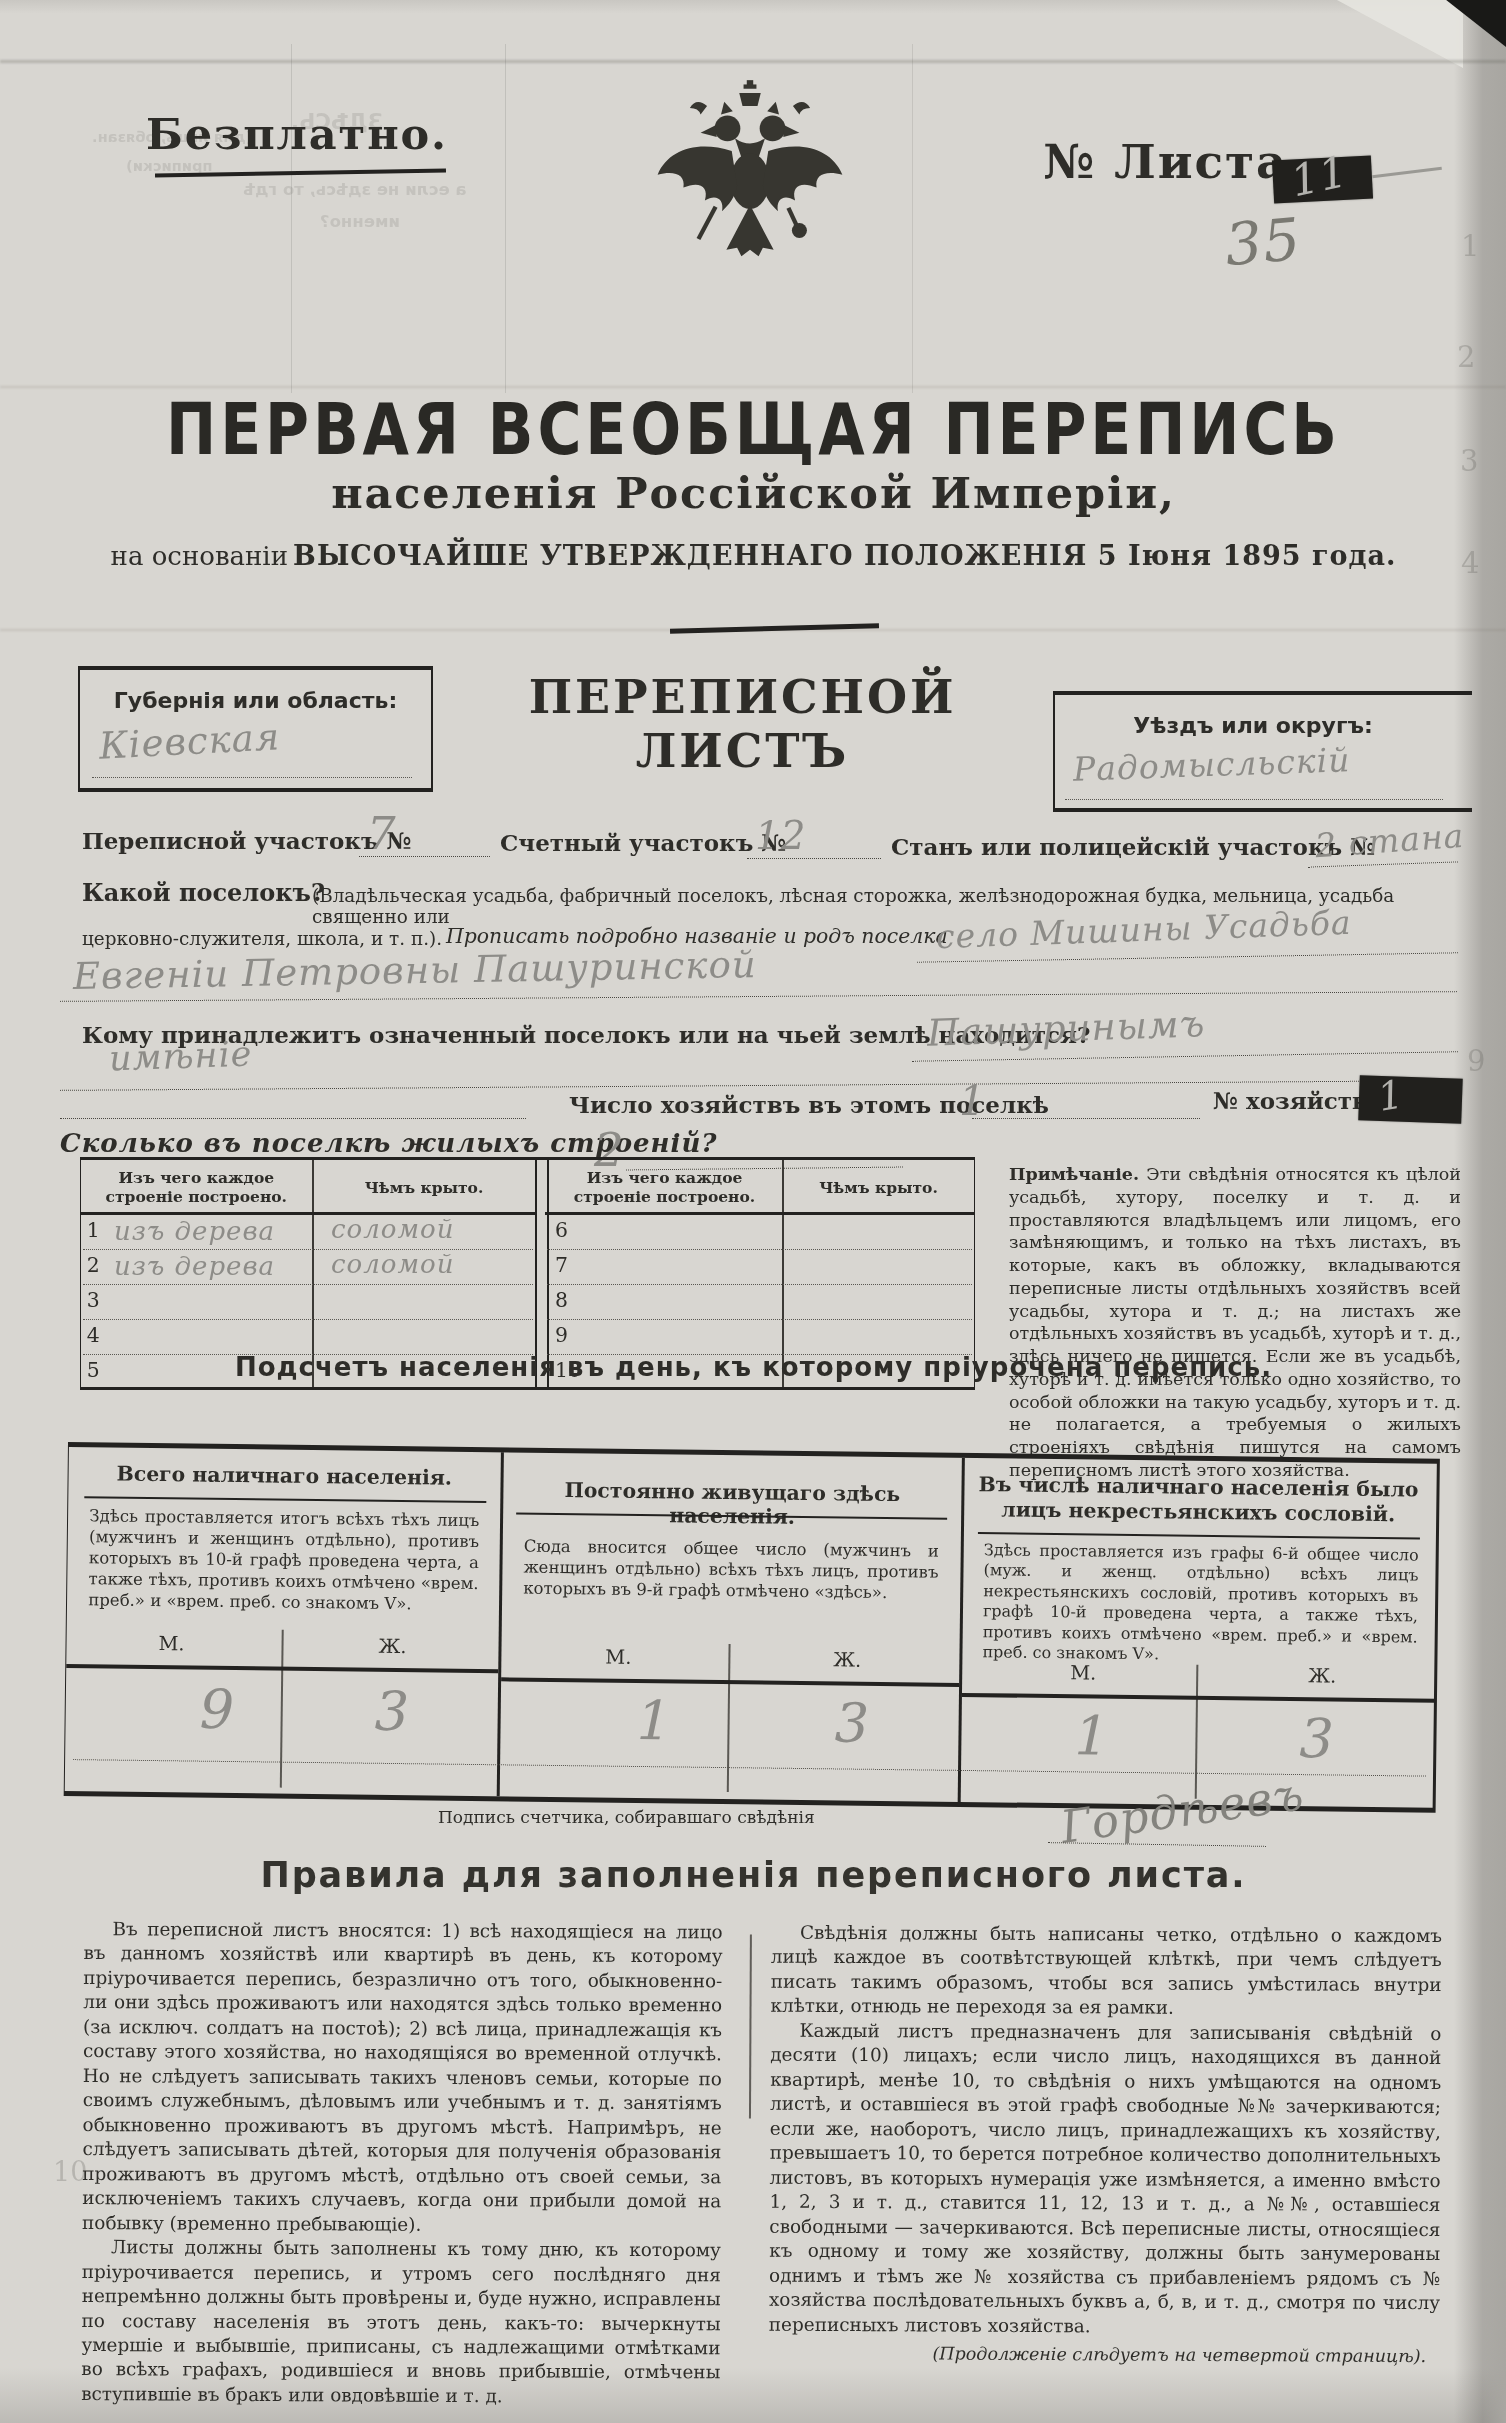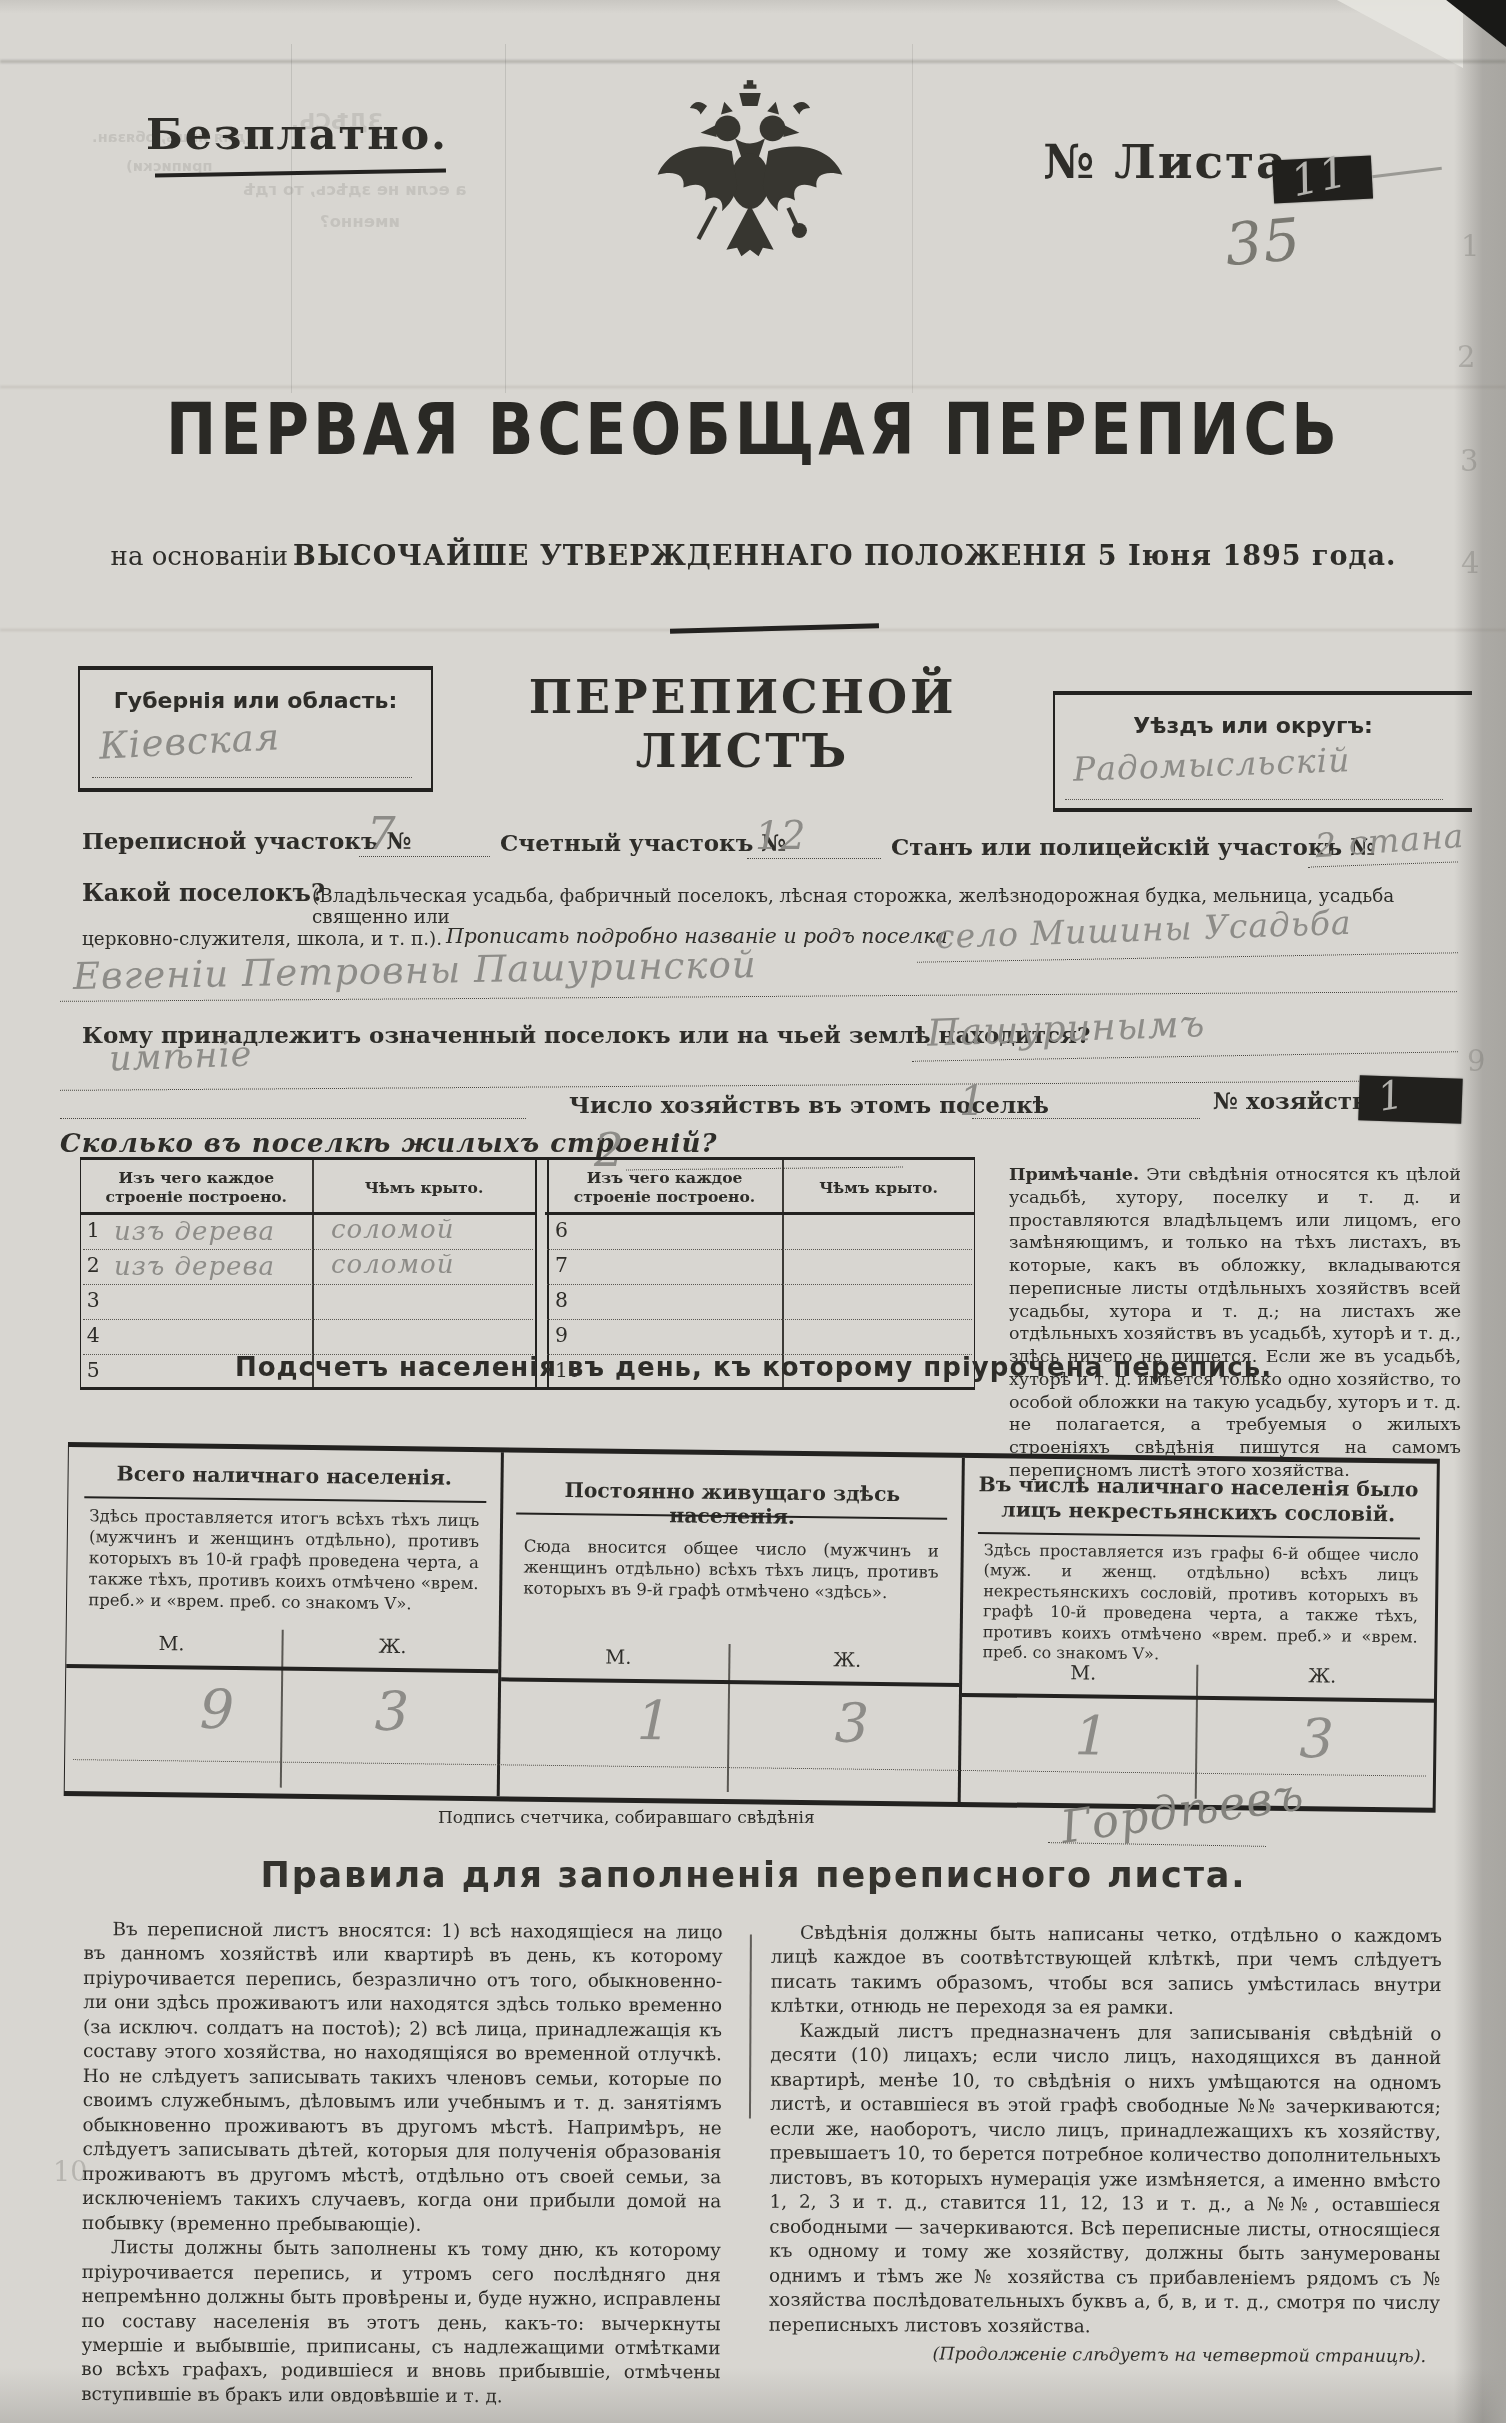--- a/index.html
+++ b/index.html
@@ -81,20 +81,21 @@
     </svg>
   </div>
 
   <div class="abs serif" style="left:1043px;top:134px;font-size:47px;font-weight:bold;letter-spacing:1.9px;">№ Листа</div>
   <div class="abs redact" style="left:1273px;top:158px;width:99px;height:43px;transform:rotate(-3deg);"></div>
   <div class="abs hw" style="left:1291px;top:151px;font-size:43px;color:#b3b2ae;transform:rotate(-12deg);">11</div>
   <div class="abs" style="left:1372px;top:171px;width:70px;height:2.9px;background:#9a9994;transform:rotate(-7deg);"></div>
   <div class="abs hw" style="left:1225px;top:208px;font-size:58px;color:#7a7972;transform:rotate(-5deg);">35</div>
 
   <div class="abs sans center" style="left:74px;top:388px;width:1359px;font-size:60px;font-weight:bold;letter-spacing:3.9px;transform:scale(1,1.18);transform-origin:center top;color:#2a2925;">ПЕРВАЯ ВСЕОБЩАЯ ПЕРЕПИСЬ</div>
+  <div class="abs serif center" style="left:74px;top:468px;width:1359px;font-size:43px;font-weight:bold;letter-spacing:1.9px;">населенія Россійской Имперіи,</div>
   <div class="abs center" style="left:74px;top:540px;width:1359px;">
     <span class="serif" style="font-size:26px;">на основаніи</span>
     <span class="serif" style="font-size:27px;font-weight:bold;letter-spacing:1px;">ВЫСОЧАЙШЕ УТВЕРЖДЕННАГО ПОЛОЖЕНІЯ 5 Іюня 1895 года.</span>
   </div>
   <div class="abs rule" style="left:670px;top:626px;width:209px;height:4.9px;transform:rotate(-1.5deg);"></div>
 
   <div class="abs" style="left:78px;top:666px;width:351px;height:118px;border-top:4.9px solid #232220;border-bottom:4.9px solid #232220;border-right:2.9px solid #232220;border-left:2.9px solid #232220;">
     <div class="abs sans center" style="left:0;top:17.5px;width:100%;font-size:22px;font-weight:bold;">Губернія или область:</div>
     <div class="abs hw" style="left:19.4px;top:50px;font-size:37px;transform:rotate(-3deg);">Кіевская</div>
     <div class="abs dotfine" style="left:11.6px;bottom:9.7px;width:320px;"></div>

